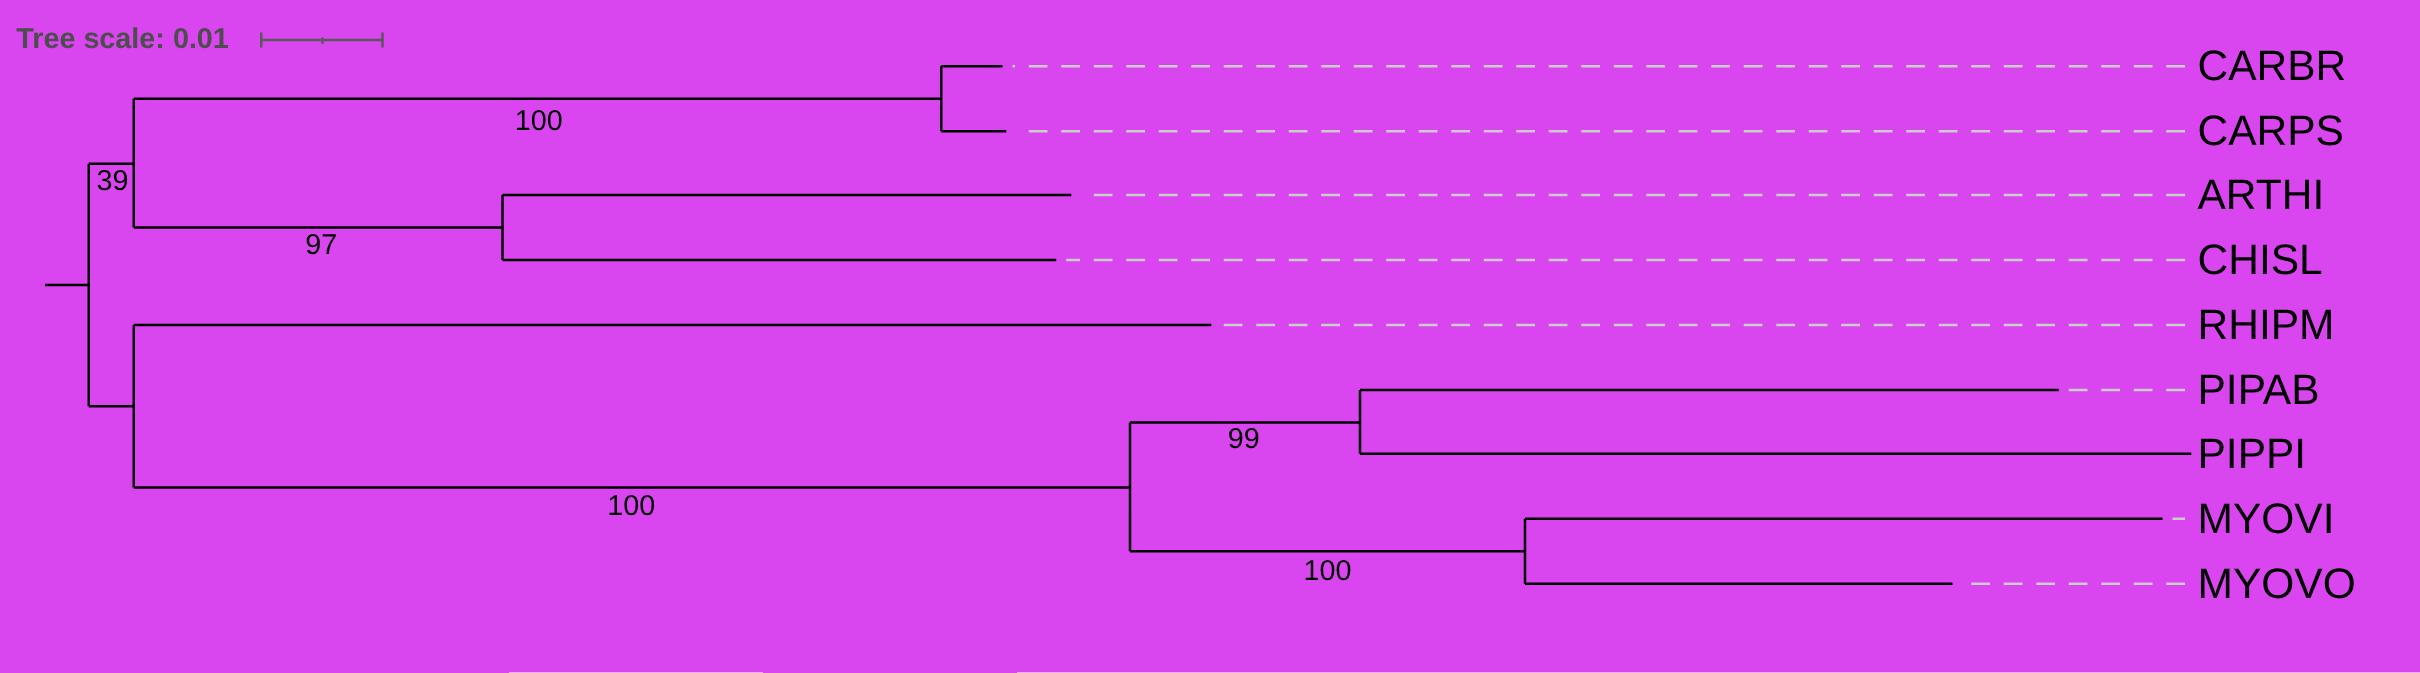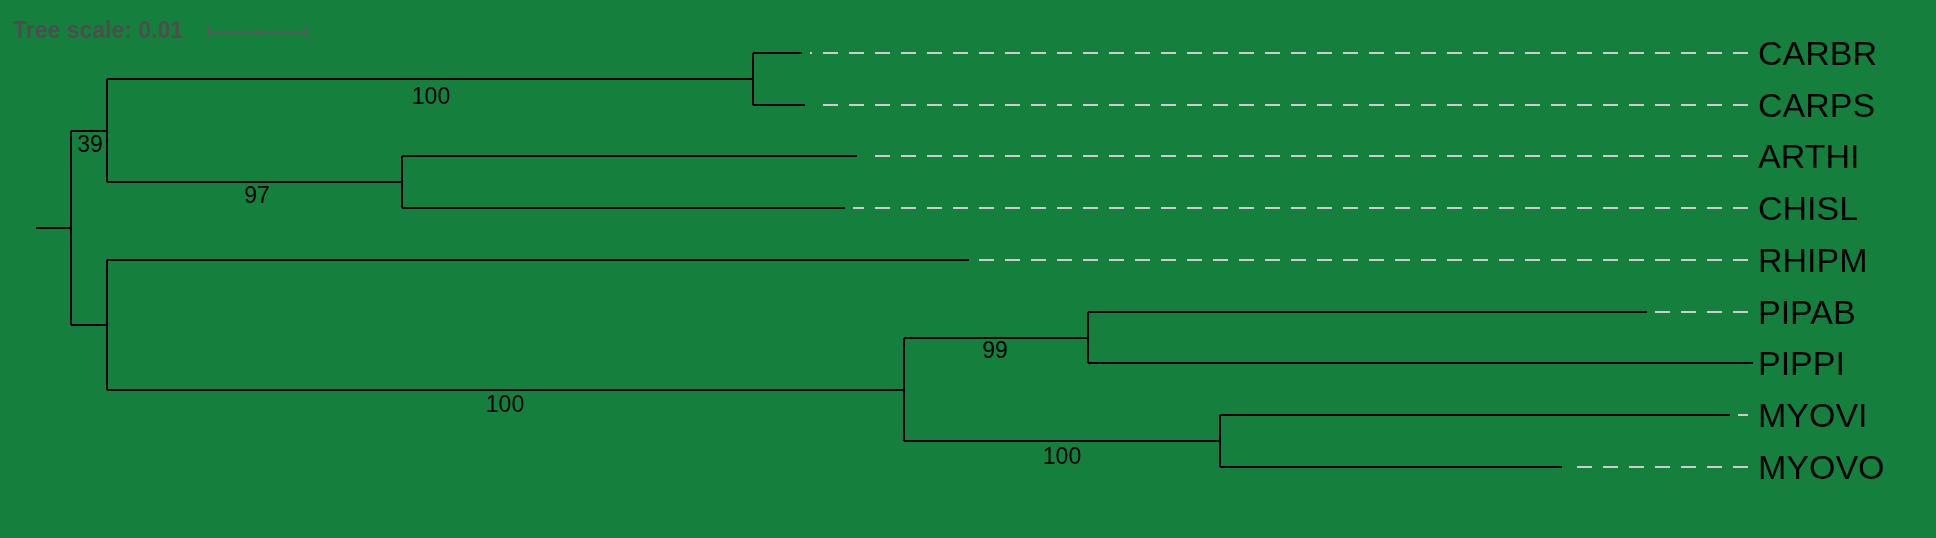--- a/index.html
+++ b/index.html
@@ -4,21 +4,21 @@
 <style>
   html, body {
     margin: 0;
     padding: 0;
     background: #ffffff;
   }
   .stage {
     position: relative;
     width: 1936px;
     height: 538px;
-    background: #15803d;
+    background: #d946ef;
     overflow: hidden;
   }
   svg { display: block; }
   .scaletext {
     font-family: "Liberation Sans", sans-serif;
     font-size: 23px;
     font-weight: bold;
     fill: #4d4d4d;
   }
   .taxon {

